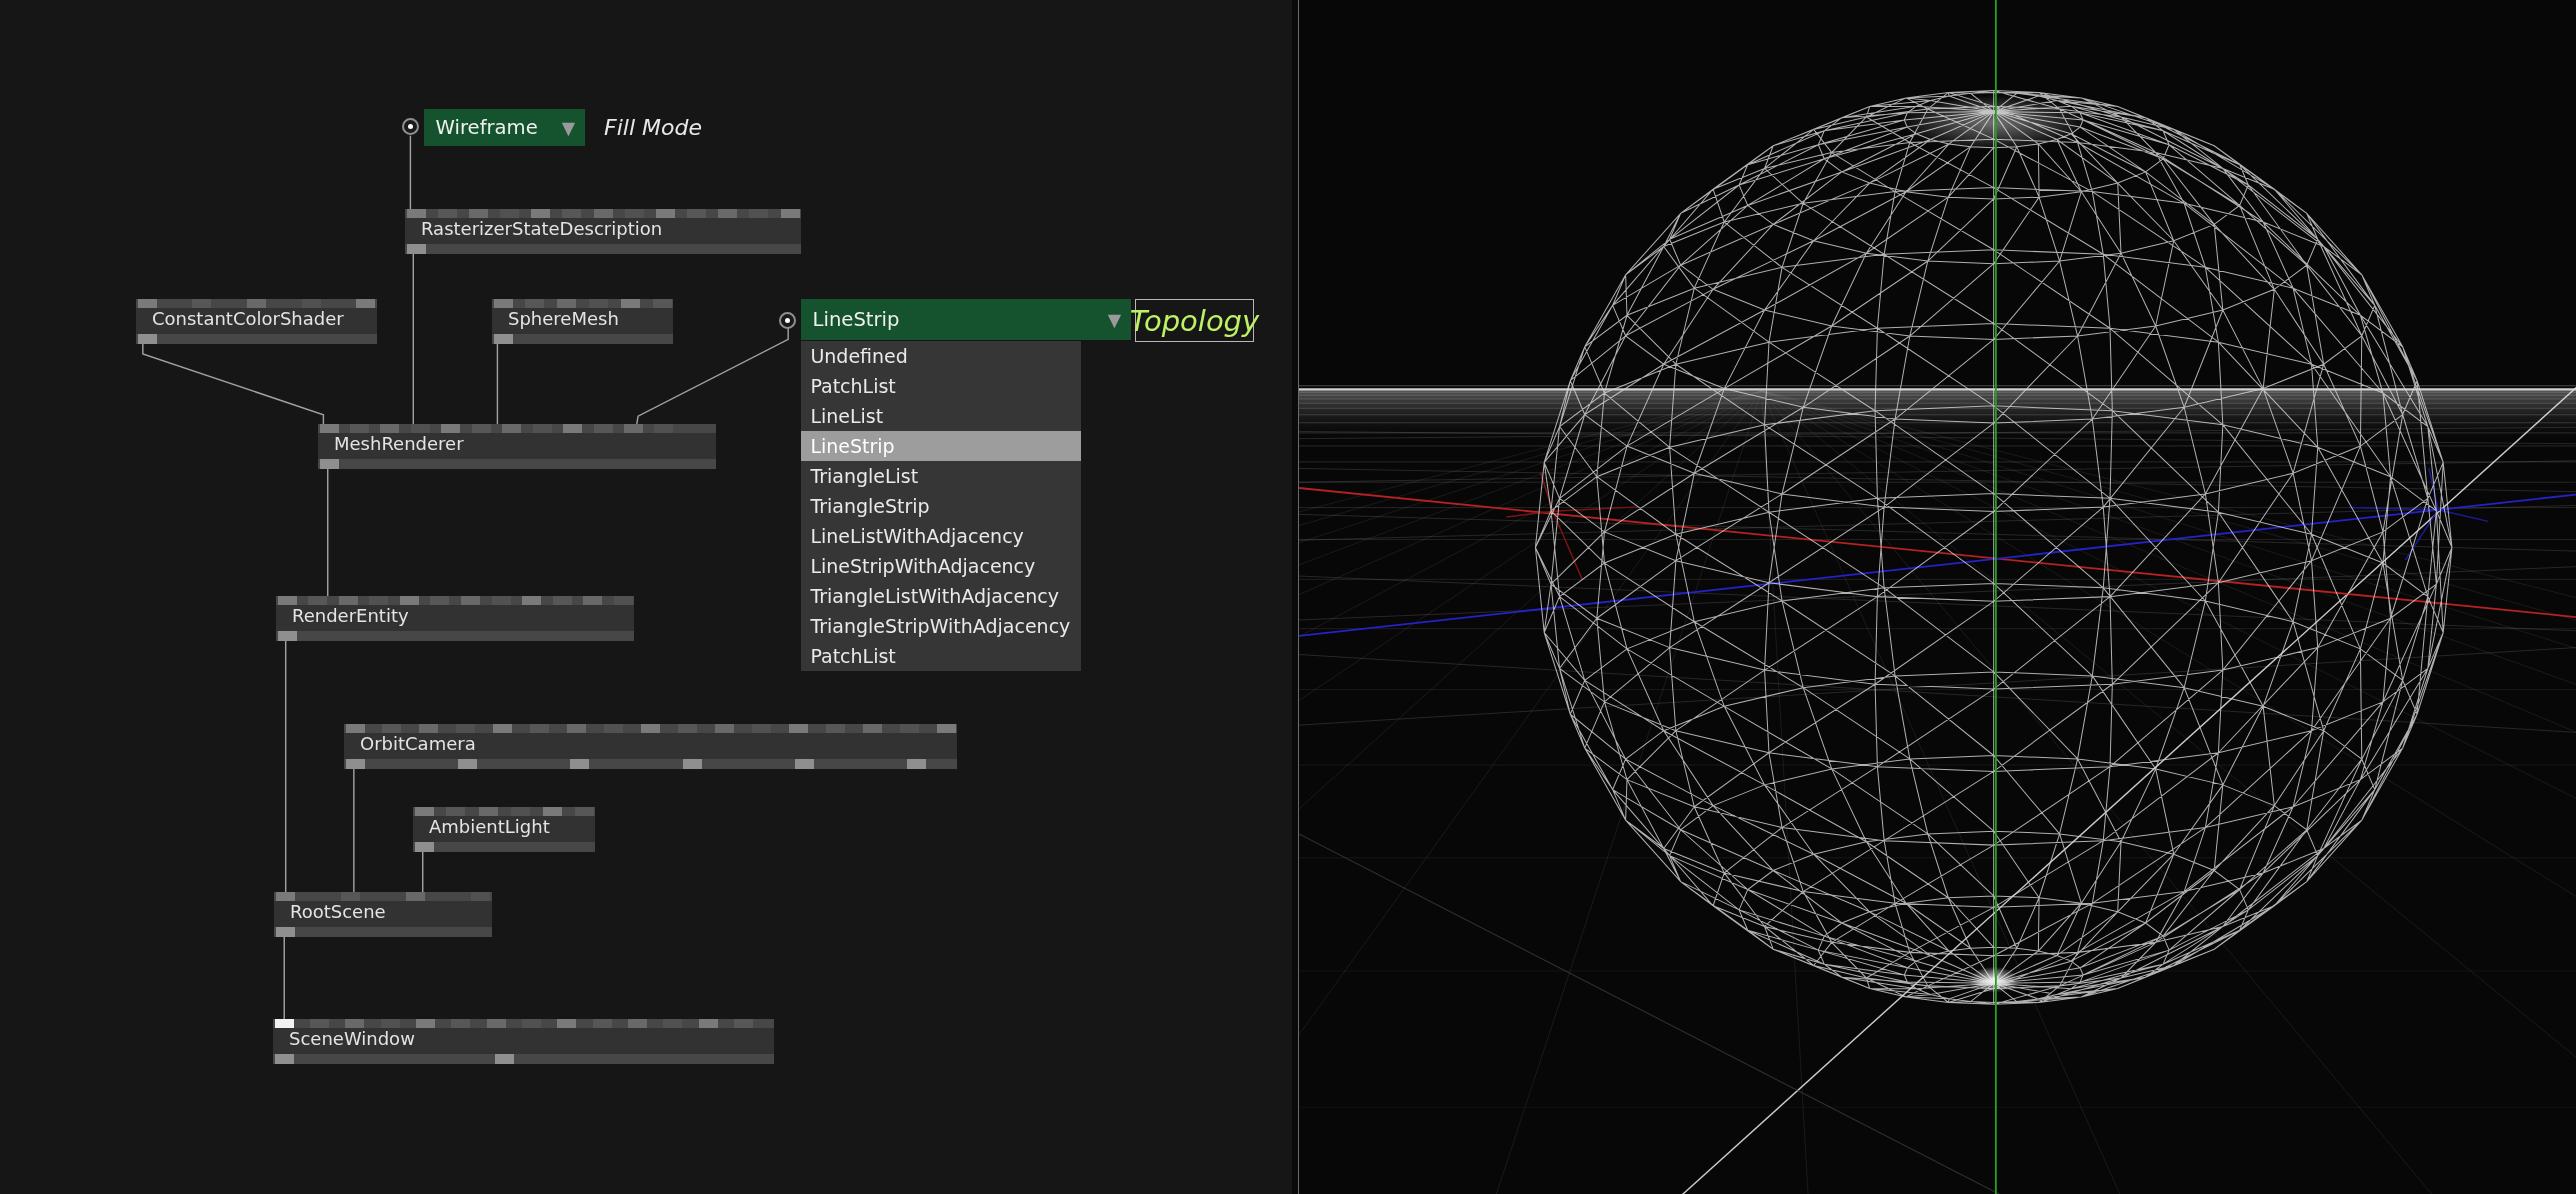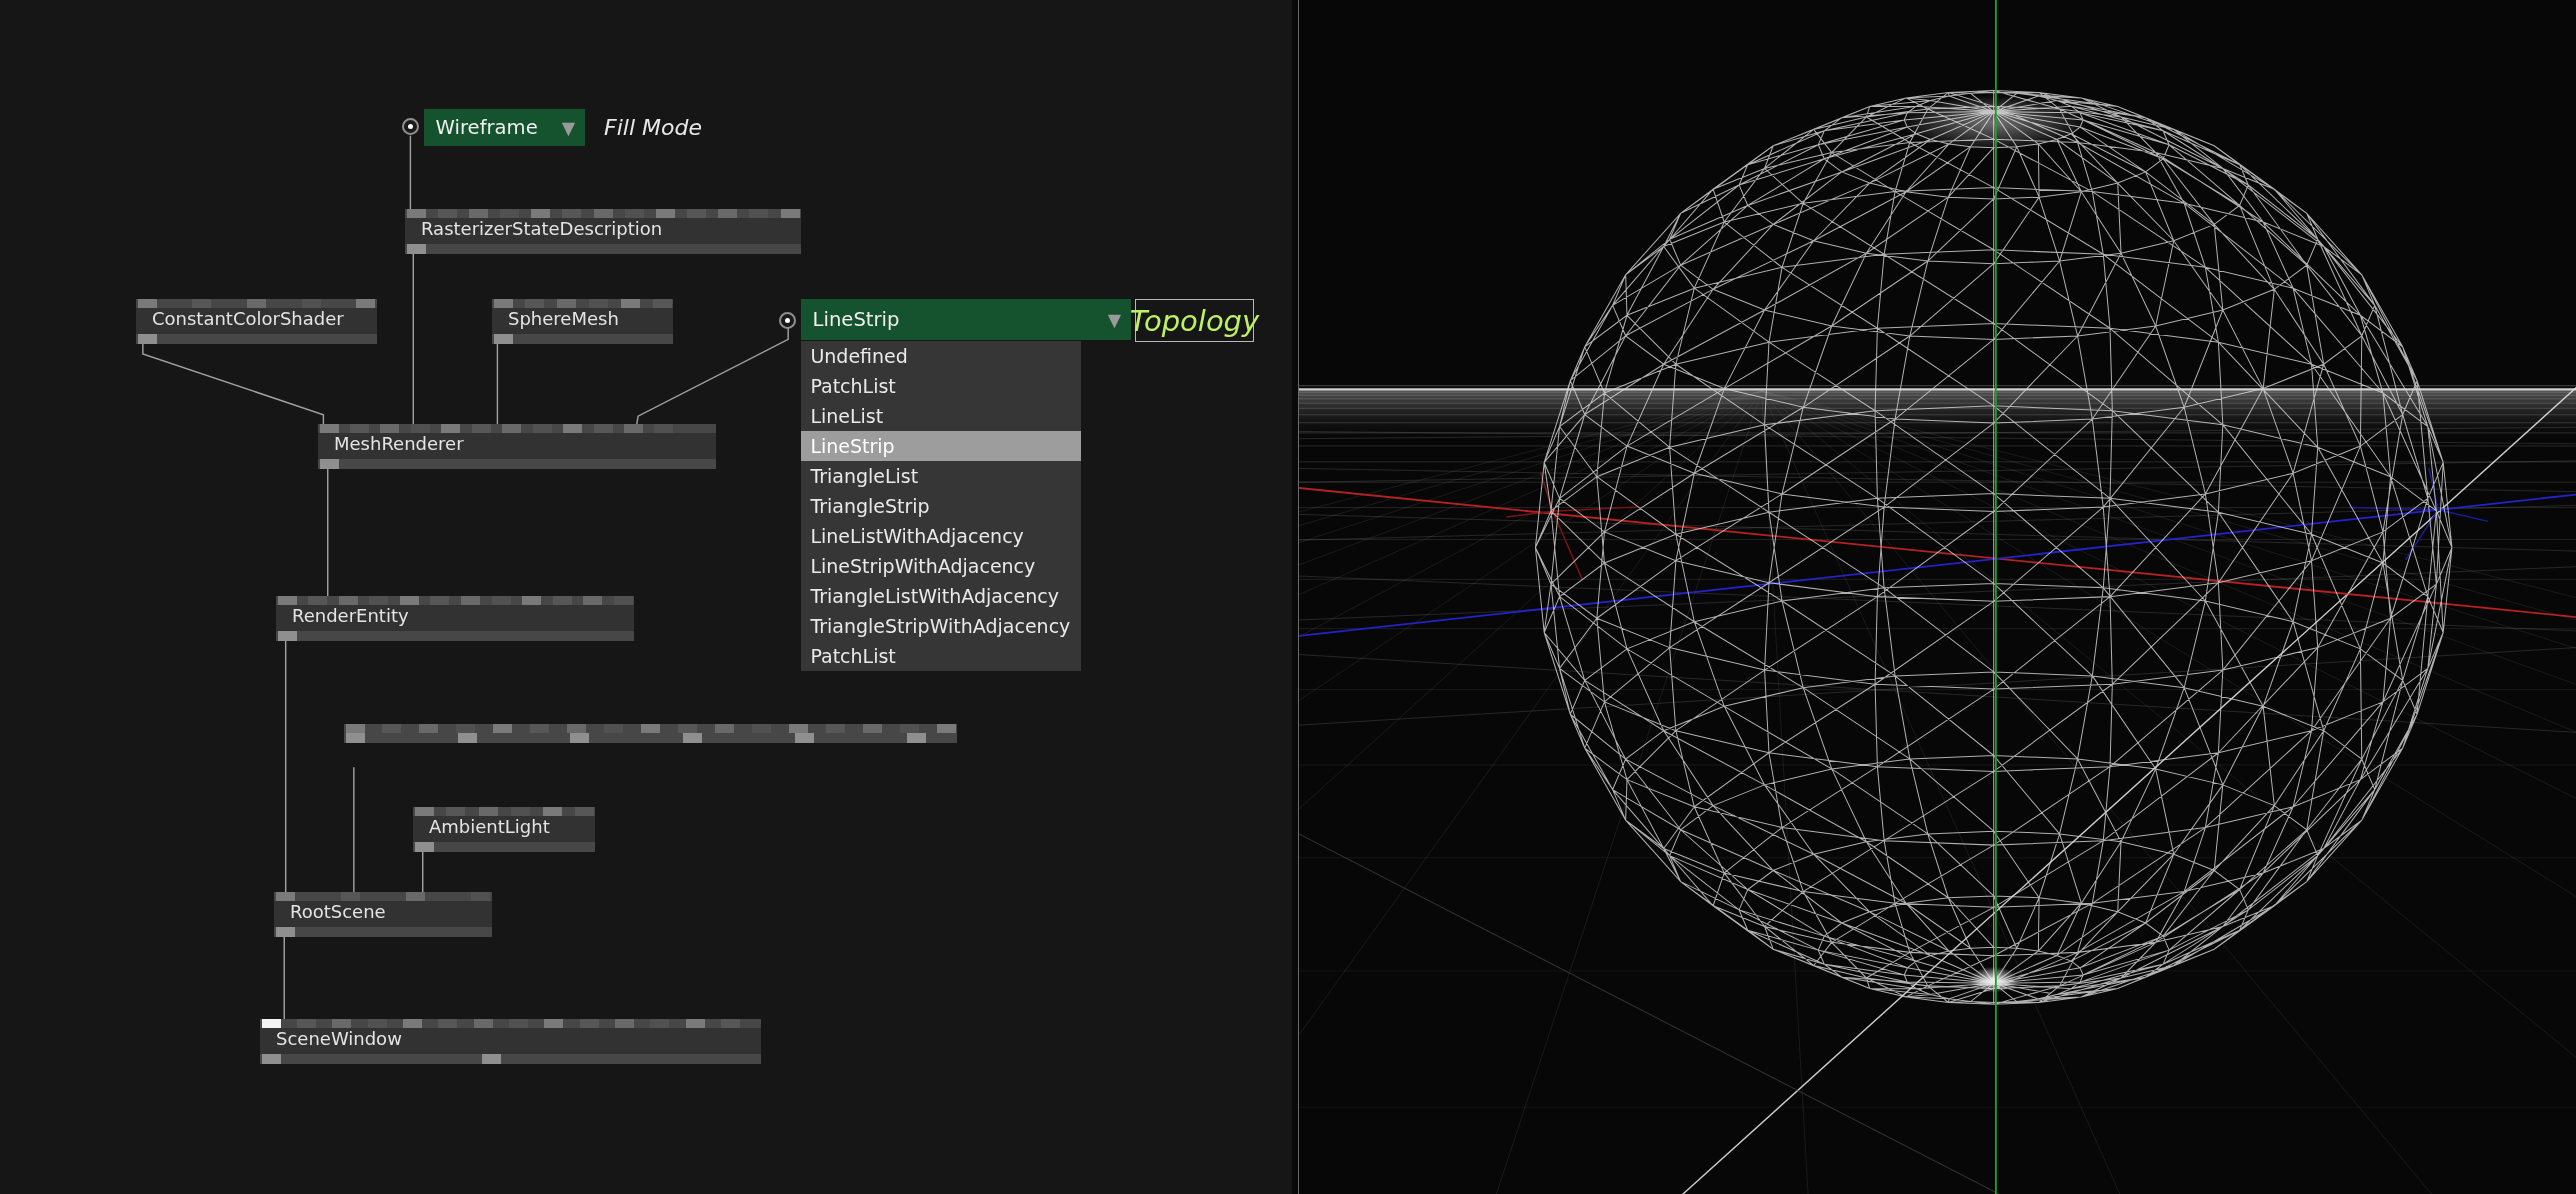--- a/index.html
+++ b/index.html
@@ -172,20 +172,23 @@
           <span class="port" style="left: 297px; background: rgb(122, 122, 122);"></span>
           <span class="port" style="left: 334px; background: rgb(87, 87, 87);"></span>
           <span class="port" style="left: 371px; background: rgb(105, 105, 105);"></span>
           <span class="port" style="left: 408px; background: rgb(81, 81, 81);"></span>
           <span class="port" style="left: 445px; background: rgb(122, 122, 122);"></span>
           <span class="port" style="left: 482px; background: rgb(87, 87, 87);"></span>
           <span class="port" style="left: 519px; background: rgb(105, 105, 105);"></span>
           <span class="port" style="left: 556px; background: rgb(81, 81, 81);"></span>
           <span class="port" style="left: 593px; background: rgb(122, 122, 122);"></span>
         </div>
+        <div class="nbody">
+          <span class="nlabel">OrbitCamera</span>
+        </div>
         <div class="nstrip">
           <span class="port" style="left: 1.5px; background: rgb(143, 143, 143);"></span>
           <span class="port" style="left: 114px; background: rgb(143, 143, 143);"></span>
           <span class="port" style="left: 226px; background: rgb(143, 143, 143);"></span>
           <span class="port" style="left: 339px; background: rgb(143, 143, 143);"></span>
           <span class="port" style="left: 451px; background: rgb(143, 143, 143);"></span>
           <span class="port" style="left: 563px; background: rgb(143, 143, 143);"></span>
         </div>
       </div>
       <div class="node" style="left: 413px; top: 807px; width: 182px;">
@@ -211,21 +214,21 @@
           <span class="port" style="left: 132px; background: rgb(105, 105, 105);"></span>
           <span class="port" style="left: 197px; background: rgb(81, 81, 81);"></span>
         </div>
         <div class="nbody">
           <span class="nlabel">RootScene</span>
         </div>
         <div class="nstrip">
           <span class="port" style="left: 1.5px; background: rgb(143, 143, 143);"></span>
         </div>
       </div>
-      <div class="node" style="left: 233px; top: 1019px; width: 501px; padding-left: 27px;">
+      <div class="node" style="left: 246px; top: 1019px; width: 501px; padding-left: 27px;">
         <div class="nstrip">
           <span class="port" style="left: 1.5px; background: rgb(242, 242, 242);"></span>
           <span class="port" style="left: 37px; background: rgb(87, 87, 87);"></span>
           <span class="port" style="left: 72px; background: rgb(105, 105, 105);"></span>
           <span class="port" style="left: 108px; background: rgb(81, 81, 81);"></span>
           <span class="port" style="left: 143px; background: rgb(122, 122, 122);"></span>
           <span class="port" style="left: 178px; background: rgb(87, 87, 87);"></span>
           <span class="port" style="left: 214px; background: rgb(105, 105, 105);"></span>
           <span class="port" style="left: 249px; background: rgb(81, 81, 81);"></span>
           <span class="port" style="left: 284px; background: rgb(122, 122, 122);"></span>

